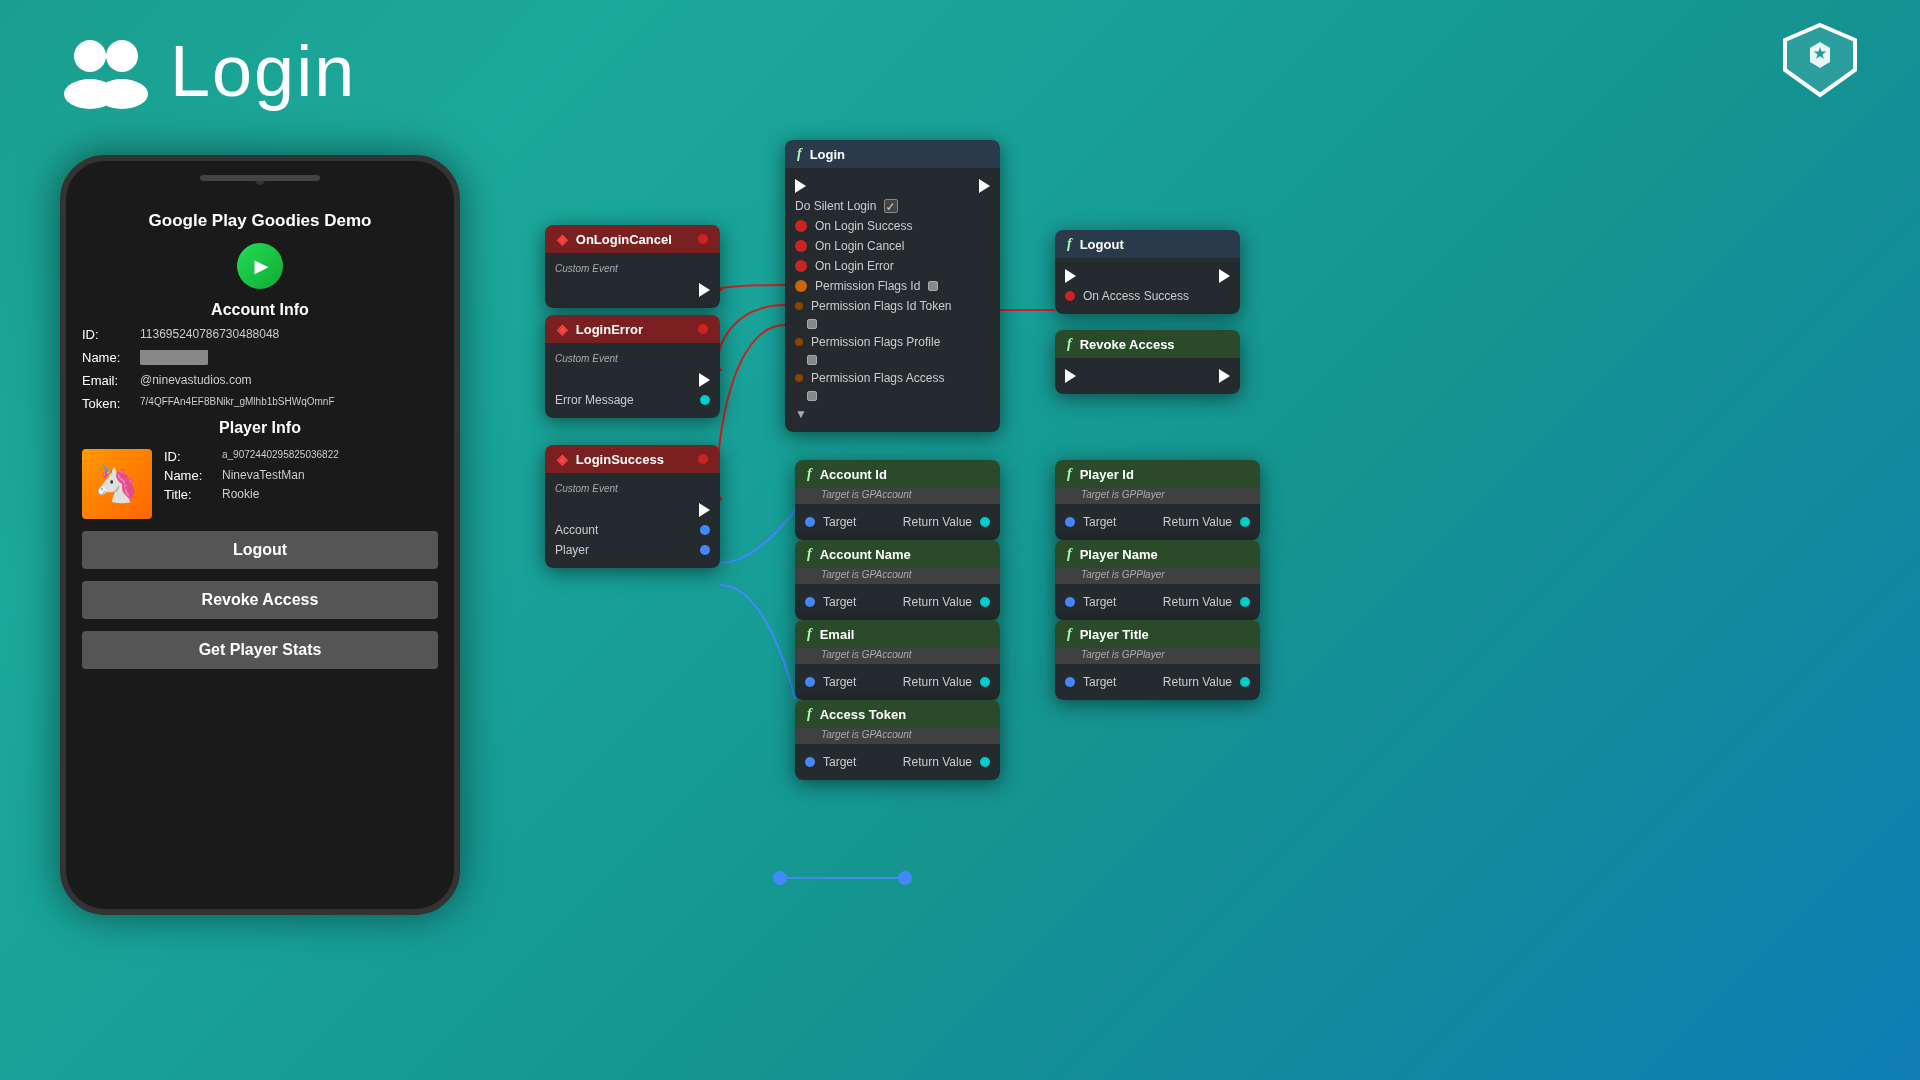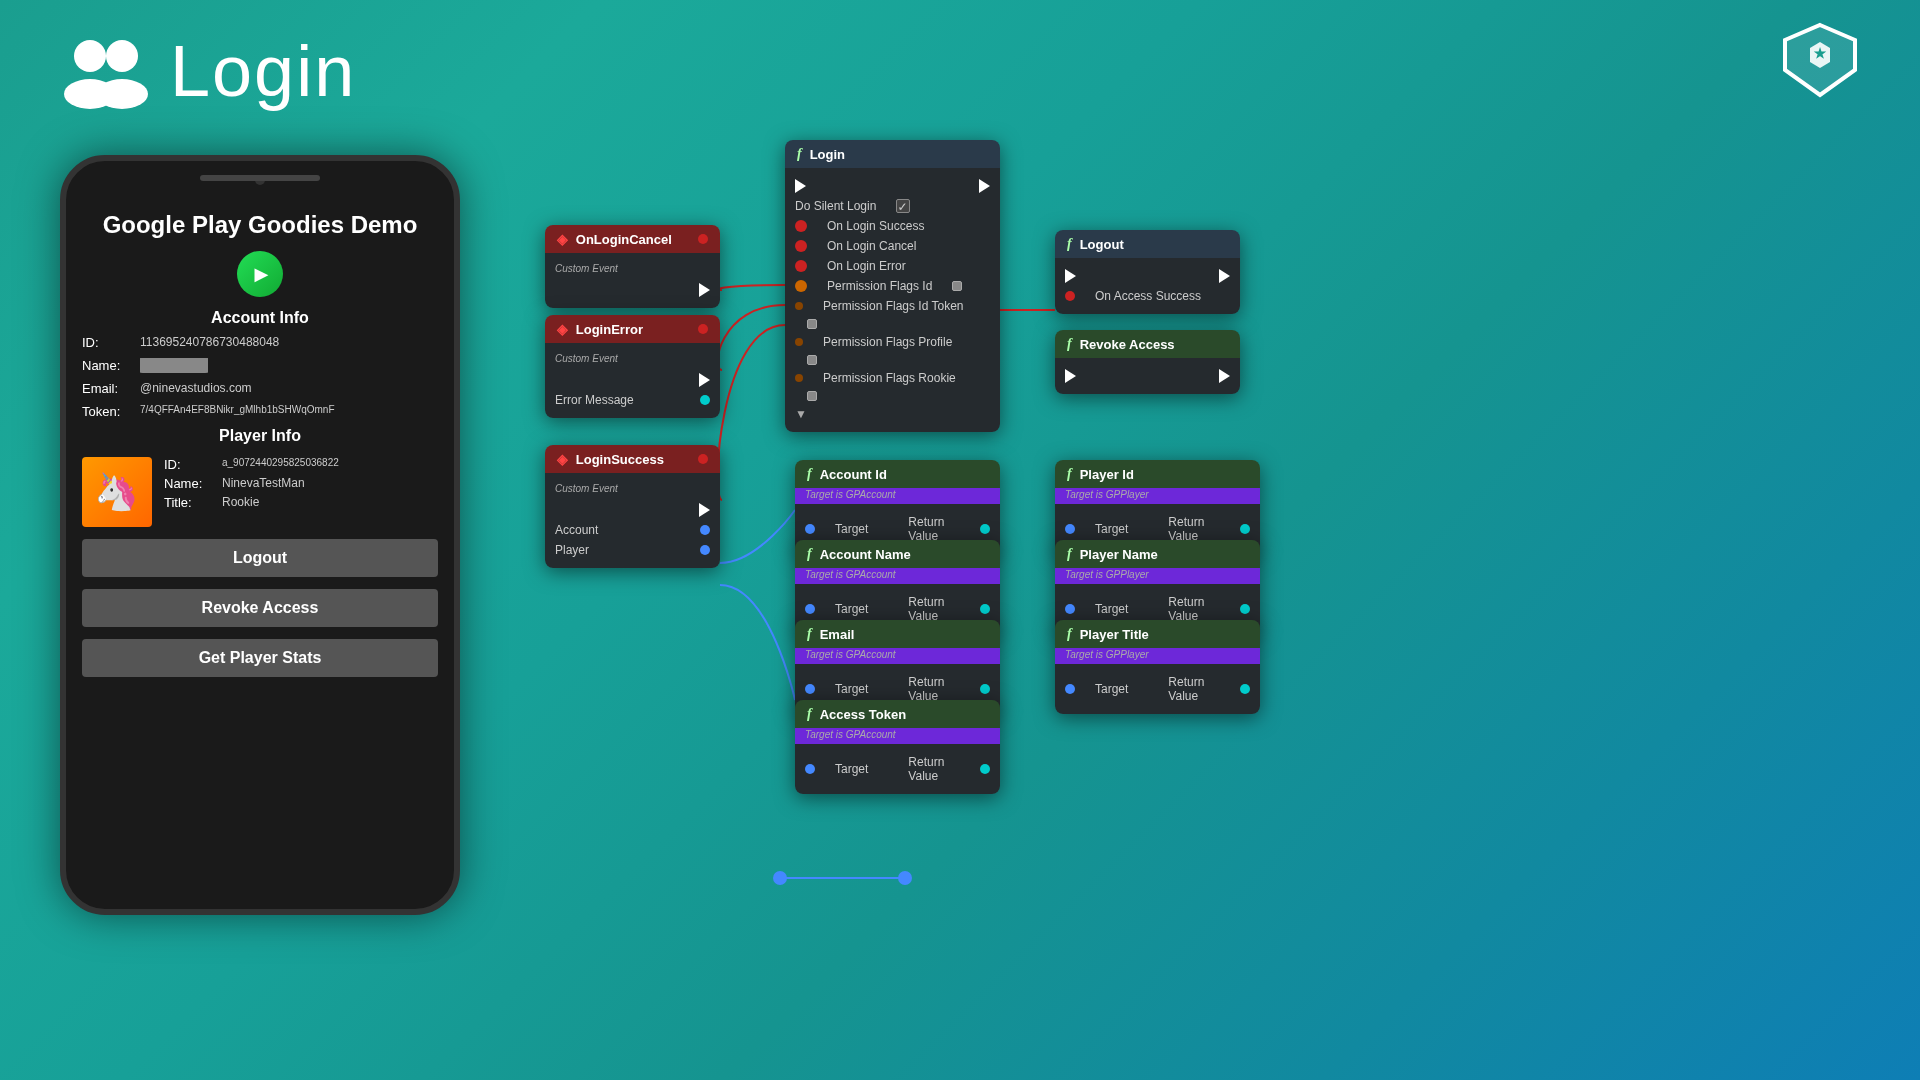--- a/index.html
+++ b/index.html
@@ -93,21 +93,21 @@
       margin-top: 40px;
       padding: 10px 16px;
       flex: 1;
       display: flex;
       flex-direction: column;
       gap: 8px;
       color: white;
     }
     .phone-app-title {
       text-align: center;
-      font-size: 24px;
+      font-size: 17px;
       font-weight: 600;
       color: white;
       margin-bottom: 4px;
     }
     .play-button-row {
       display: flex;
       justify-content: center;
       margin-bottom: 4px;
     }
     .play-btn {
@@ -202,21 +202,21 @@
     .bp-node-body {
       background: #252a2e;
       padding: 8px 0;
     }
     .bp-row {
       display: flex;
       align-items: center;
       padding: 3px 10px;
       font-size: 12px;
       color: #ccc;
-      gap: 20px;
+      gap: 8px;
     }
     .bp-row.exec { color: white; font-size: 13px; }
     .pin {
       width: 12px;
       height: 12px;
       border-radius: 50%;
       flex-shrink: 0;
     }
     .pin.exec-pin {
       width: 0;
@@ -307,22 +307,22 @@
     .player-name-node .bp-node-header { background: #2a4a2a; }
 
     
     .player-title-node { top: 620px; left: 555px; width: 205px; }
     .player-title-node .bp-node-header { background: #2a4a2a; }
 
     .node-subtitle {
       font-size: 10px;
       color: #aaa;
       font-style: italic;
-      padding: 1px 10px 4px;
-      background: #6d28d9;
+      padding: 1px 26px 4px;
+      background: #404040;
     }
 
     .f-icon {
       font-style: italic;
       font-family: serif;
       font-size: 14px;
       color: #aaffaa;
     }
 
     .event-icon {
@@ -465,21 +465,21 @@
       </div>
       <div class="bp-row">
         <span style="width:8px;height:8px;border-radius:50%;background:#884400;display:inline-block"></span>
         <span>Permission Flags Profile</span>
       </div>
       <div class="bp-row">
         <span class="pin white-sq" style="margin-left:12px"></span>
       </div>
       <div class="bp-row">
         <span style="width:8px;height:8px;border-radius:50%;background:#884400;display:inline-block"></span>
-        <span>Permission Flags Rookie</span>
+        <span>Permission Flags Access</span>
       </div>
       <div class="bp-row">
         <span class="pin white-sq" style="margin-left:12px"></span>
       </div>
       <div class="bp-row">
         <span class="dropdown-arrow">▼</span>
       </div>
     </div>
   </div>
 

